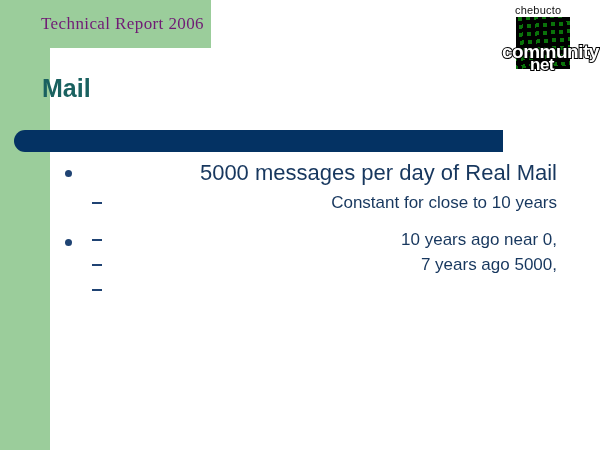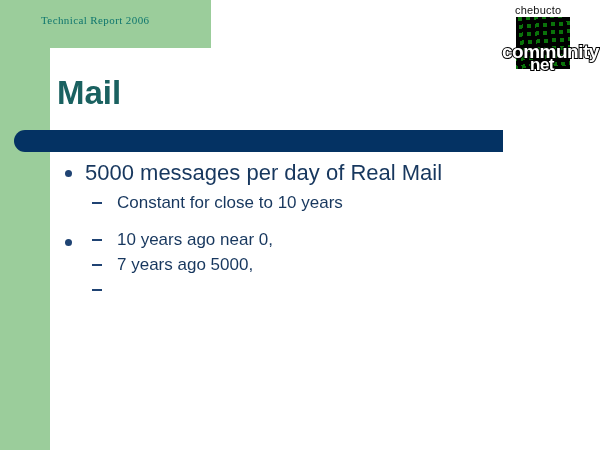--- a/index.html
+++ b/index.html
@@ -37,43 +37,43 @@
     width: 211px;
     height: 48px;
     background: #9bcd9b;
   }
 
   .header-label {
     position: absolute;
     left: 41px;
     top: 14px;
     font-family: "Liberation Serif", serif;
-    font-size: 11px;
-    color: #0f766e;
+    font-size: 17px;
+    color: #701a75;
     letter-spacing: 0.4px;
     white-space: nowrap;
   }
 
   
   .content-panel {
     position: absolute;
     left: 50px;
     top: 48px;
     width: 550px;
     height: 402px;
     background: #ffffff;
     border-top-left-radius: 22px;
   }
 
   
   .slide-title {
     position: absolute;
-    left: 57px;
+    left: 42px;
     top: 76px;
-    font-size: 33px;
+    font-size: 25px;
     font-weight: bold;
     color: #1a6160;
     letter-spacing: 0px;
     line-height: 1;
   }
 
   
   .title-bar {
     position: absolute;
     left: 14px;
@@ -121,21 +121,21 @@
   }
   .bullet-l2 .marker {
     position: absolute;
     left: 35px;
     top: 12px;
     width: 10px;
     height: 2px;
     background: #1f4373;
   }
 
-  .group { margin-bottom: 4px; }
+  .group { margin-bottom: 4px; text-align: right; }
   .group-gap { height: 6px; }
 
   
   .logo {
     position: absolute;
     left: 502px;
     top: 4px;
     width: 92px;
     height: 66px;
   }

